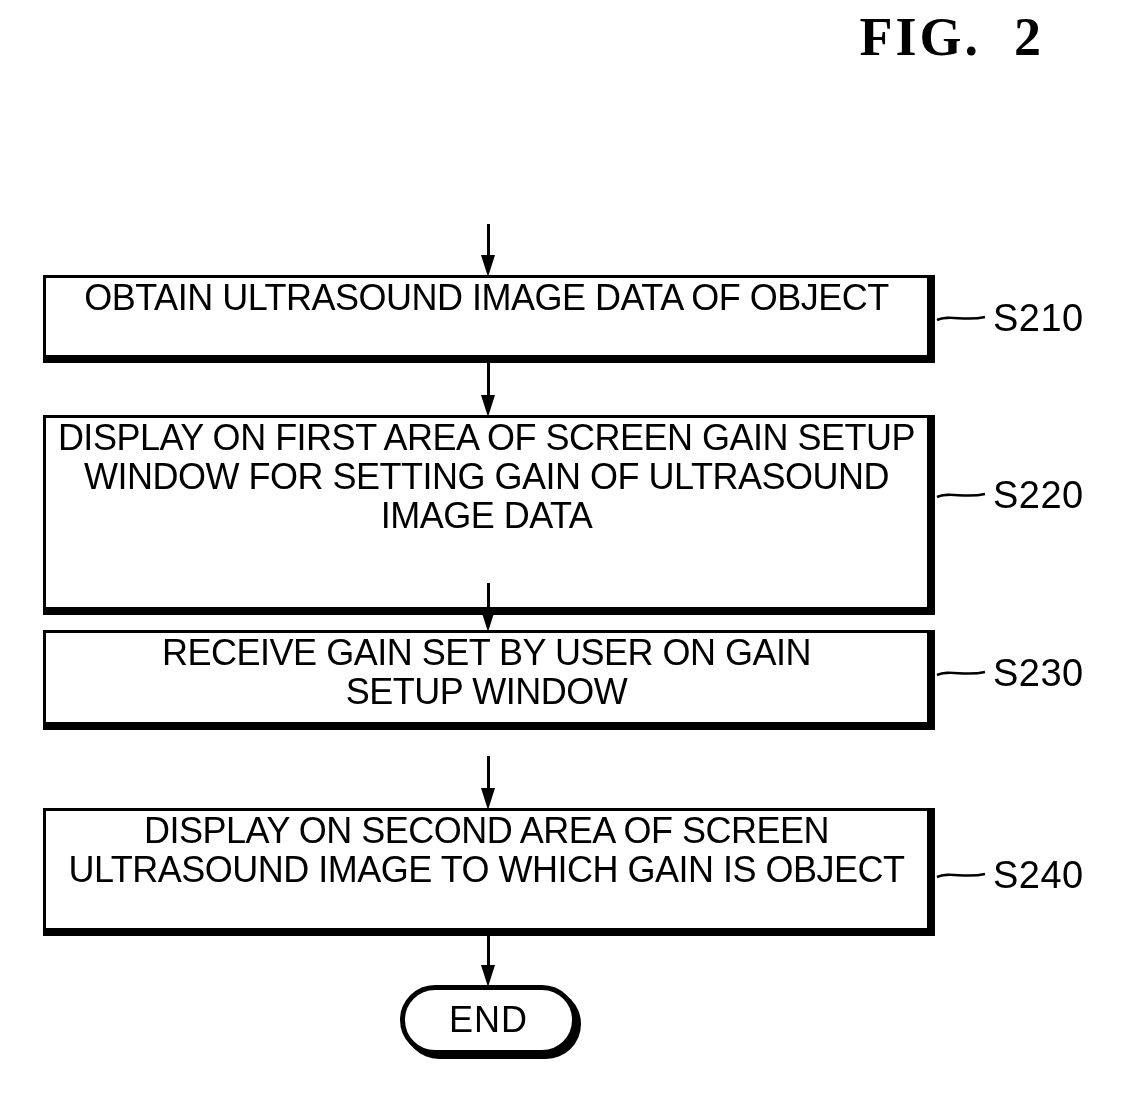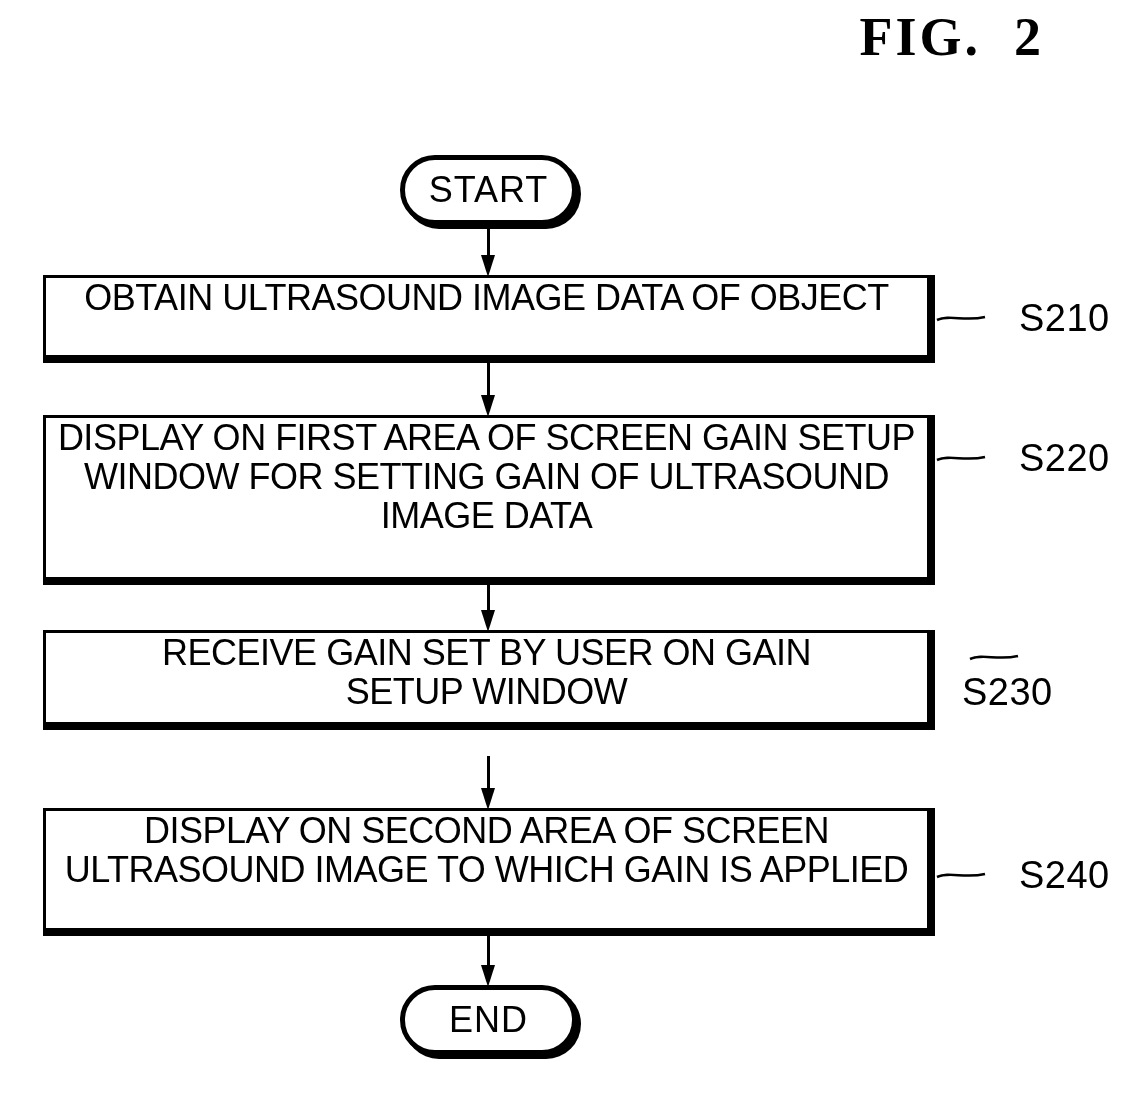--- a/index.html
+++ b/index.html
@@ -63,21 +63,21 @@
     display: flex;
     align-items: flex-start;
     justify-content: center;
     text-align: center;
     font-size: 36px;
     line-height: 1.09;
     letter-spacing: -0.5px;
     white-space: pre-line;
   }
   .box-1 { top: 275px; height: 88px; }
-  .box-2 { top: 415px; height: 170px; }
+  .box-2 { top: 415px; height: 200px; }
   .box-3 { top: 630px; height: 100px; }
   .box-4 { top: 808px; height: 128px; }
 
   
   .arrow {
     position: absolute;
     width: 16px;
     margin-left: -8px;
   }
   .arrow .shaft {
@@ -109,40 +109,36 @@
   
   .step-tag {
     position: absolute;
     left: 936px;
     display: flex;
     align-items: center;
     gap: 7px;
     height: 46px;
   }
   .tag-s210 { top: 295px; }
-  .tag-s220 { top: 435px; }
-  .tag-s230 { top: 650px; flex-direction: column; }
+  .tag-s220 { top: 472px; }
+  .tag-s230 { top: 650px; }
   .tag-s240 { top: 852px; }
   .step-tag .squiggle { flex: 0 0 auto; display: block; }
   .step-tag .tag-text {
     font-size: 38px;
     letter-spacing: 0.5px;
-    margin-left: 26px;
   }
 </style>
 </head>
 <body>
 
 <div id="canvas">
 
   <div class="fig-title">FIG.  2</div>
 
-  <div class="terminal start">
-    <span>START</span>
-  </div>
 
   <div class="arrow arrow-1">
     <div class="shaft"></div>
     <div class="head"></div>
   </div>
 
   <div class="step-box box-1">
     <span>OBTAIN ULTRASOUND IMAGE DATA OF OBJECT</span>
   </div>
   <div class="step-tag tag-s210">
@@ -185,21 +181,21 @@
     <span class="tag-text">S230</span>
   </div>
 
   <div class="arrow arrow-4">
     <div class="shaft"></div>
     <div class="head"></div>
   </div>
 
   <div class="step-box box-4">
     <span>DISPLAY ON SECOND AREA OF SCREEN
-ULTRASOUND IMAGE TO WHICH GAIN IS APPLIED</span>
+ULTRASOUND IMAGE TO WHICH GAIN IS OBJECT</span>
   </div>
   <div class="step-tag tag-s240">
     <svg class="squiggle" width="50" height="14" viewBox="0 0 50 14">
       <path d="M1,9 C14,3 28,11 49,6" stroke="#000" stroke-width="2.5" fill="none"></path>
     </svg>
     <span class="tag-text">S240</span>
   </div>
 
   <div class="arrow arrow-5">
     <div class="shaft"></div>

